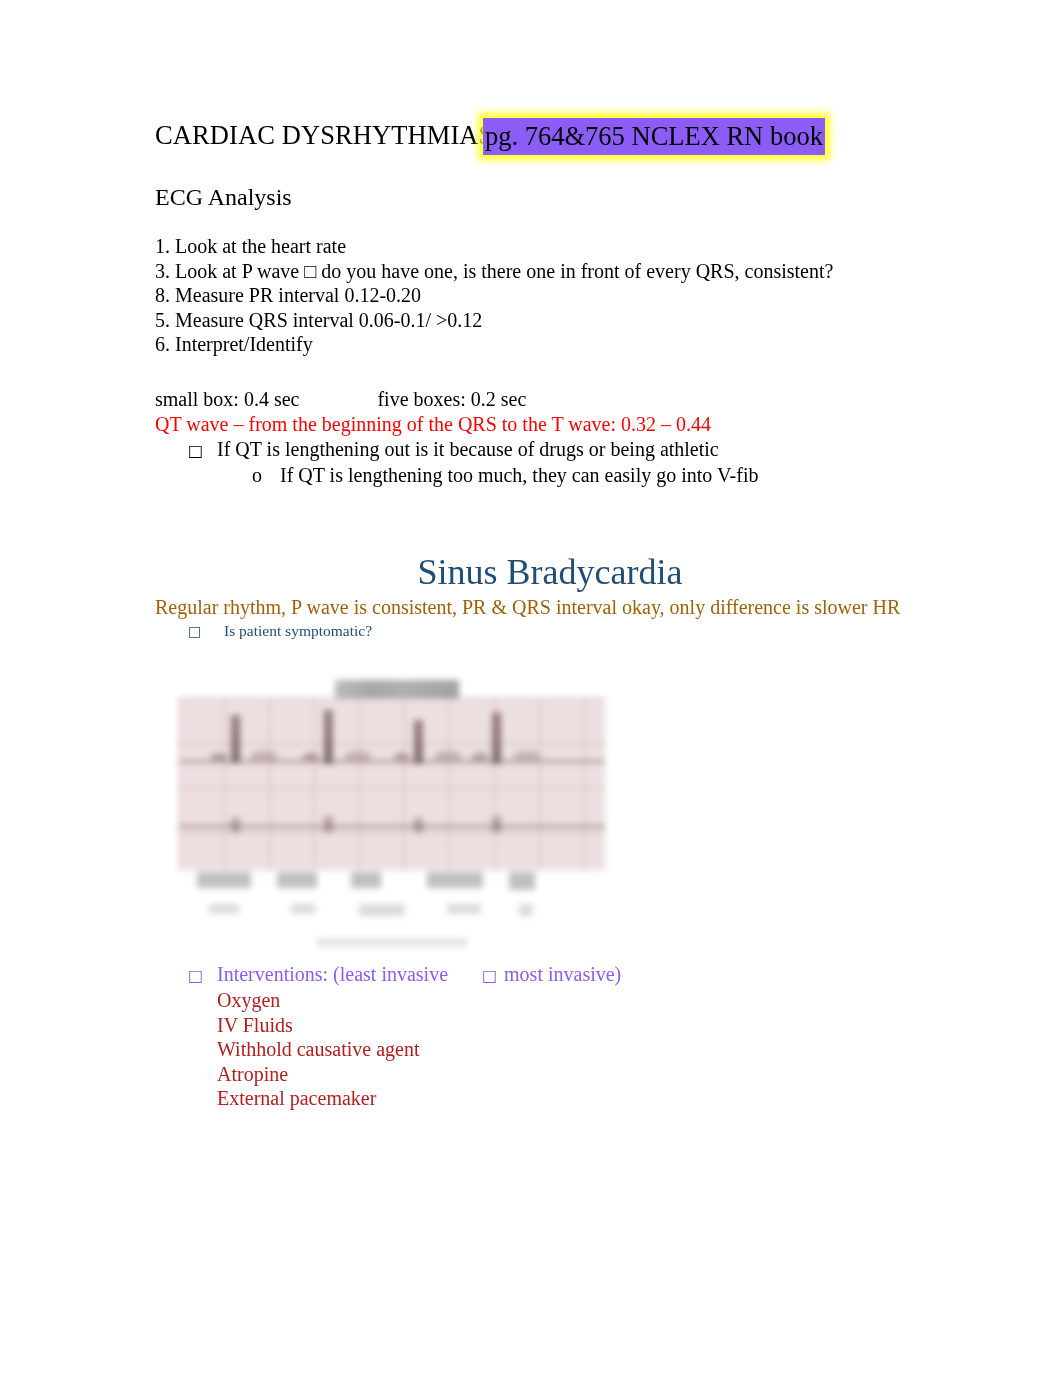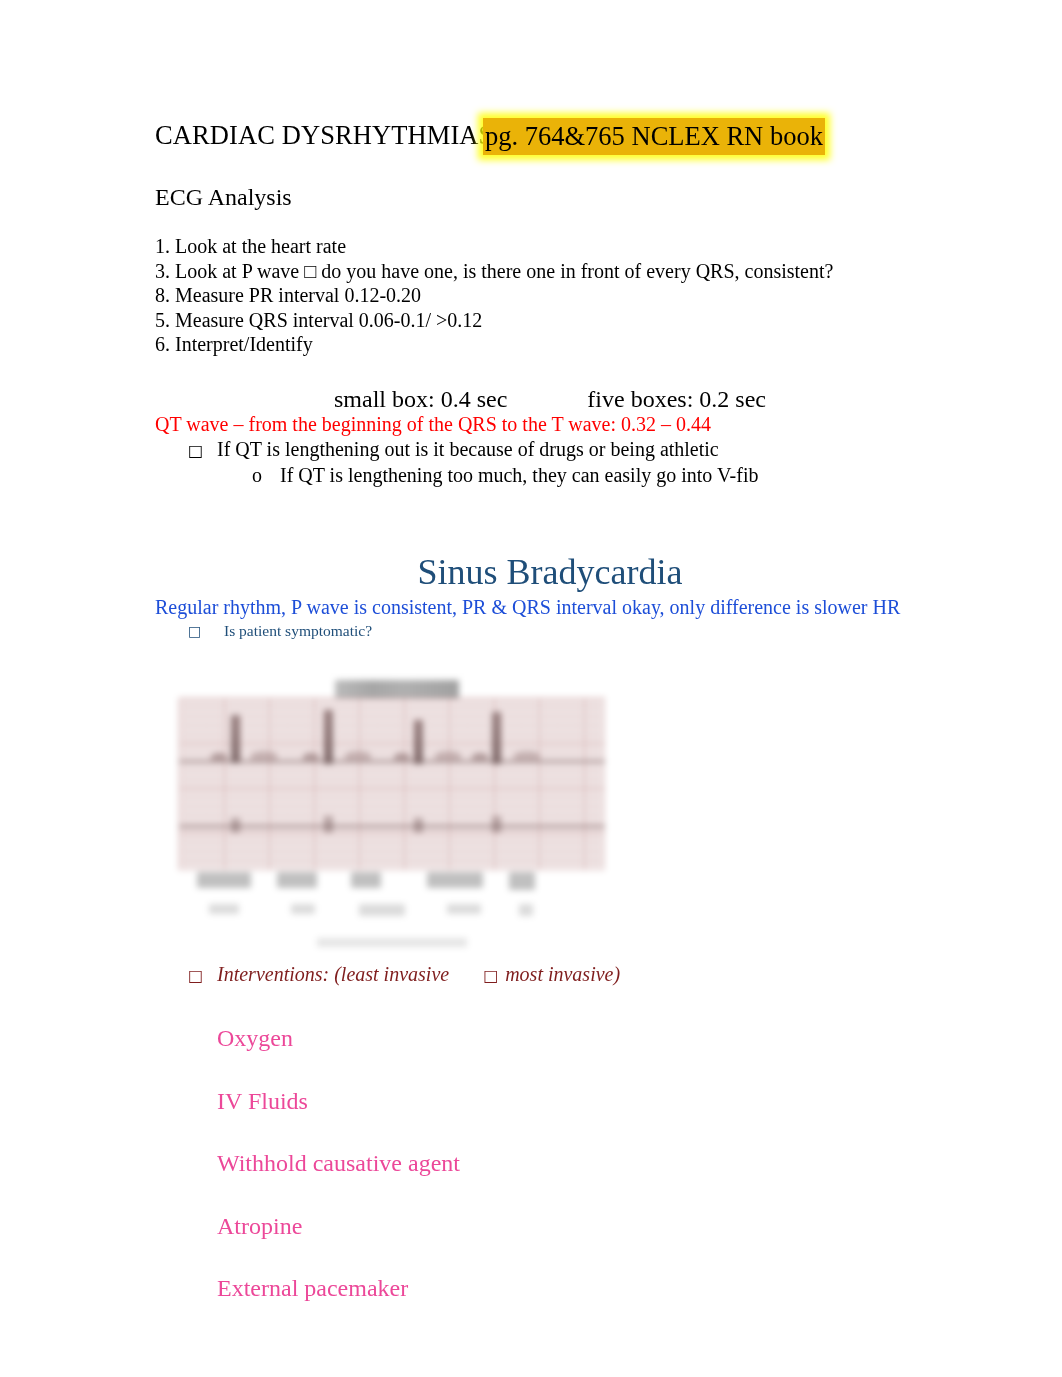--- a/index.html
+++ b/index.html
@@ -45,21 +45,21 @@
     color: #000000;
     white-space: nowrap;
   }
   .title-highlight {
     position: absolute;
     left: 328px;
     top: 8px;
     font-size: 26.5px;
     line-height: 34px;
     color: #000000;
-    background: #eab308;
+    background: #8b5cf6;
     padding: 1px 2px 2px 2px;
     white-space: nowrap;
     box-shadow: 0 0 7px 5px rgba(255,255,0,0.85);
   }
 
   
   .subhead {
     margin-top: 26px;
     font-size: 24px;
     line-height: 26px;
@@ -68,24 +68,23 @@
   .spacer-md { height: 30px; }
   .spacer-lg { height: 62px; }
 
   .num-list {
     font-size: 20px;
     line-height: 24.6px;
   }
   .num-list .li { white-space: nowrap; }
 
   .boxline {
-    font-size: 24px;
-    line-height: 25px;
-    white-space: nowrap;
-    text-align: center;
+    font-size: 20px;
+    line-height: 25px;
+    white-space: nowrap;
   }
   .tabgap { display: inline-block; width: 68px; }
 
   .red-line {
     font-size: 20px;
     line-height: 25px;
     color: #ff0000;
     white-space: nowrap;
   }
 
@@ -114,51 +113,49 @@
   }
   .sec-heading {
     color: #1f4e79;
     font-size: 36px;
     line-height: 44px;
     font-weight: normal;
     margin: 0;
     text-align: center;
   }
   .sec-body {
-    color: #1d4ed8;
+    color: #a16207;
     font-size: 20px;
     line-height: 26px;
     width: 760px;
   }
   .sec-bullet-small {
     color: #1f4e79;
     font-size: 15.5px;
     line-height: 22px;
     padding-left: 33px;
     white-space: nowrap;
   }
   .sec-bullet-small .bx {
     width: 36px;
     font-size: 14px;
   }
   .sec-bullet {
-    color: #7f1d1d;
+    color: #8b5cf6;
     font-size: 20px;
     line-height: 25px;
     padding-left: 33px;
     white-space: nowrap;
-    font-style: italic;
   }
   .interv-sub {
-    color: #ec4899;
-    font-size: 24px;
+    color: #b91c1c;
+    font-size: 20px;
     line-height: 24.6px;
     padding-left: 62px;
     white-space: nowrap;
-    margin-top: 38px;
   }
   .gap-arrow { display: inline-block; width: 34px; }
 
   
   .ecg-wrap {
     position: relative;
     margin-top: 28px;
     margin-left: 2px;
     width: 468px;
     height: 292px;

